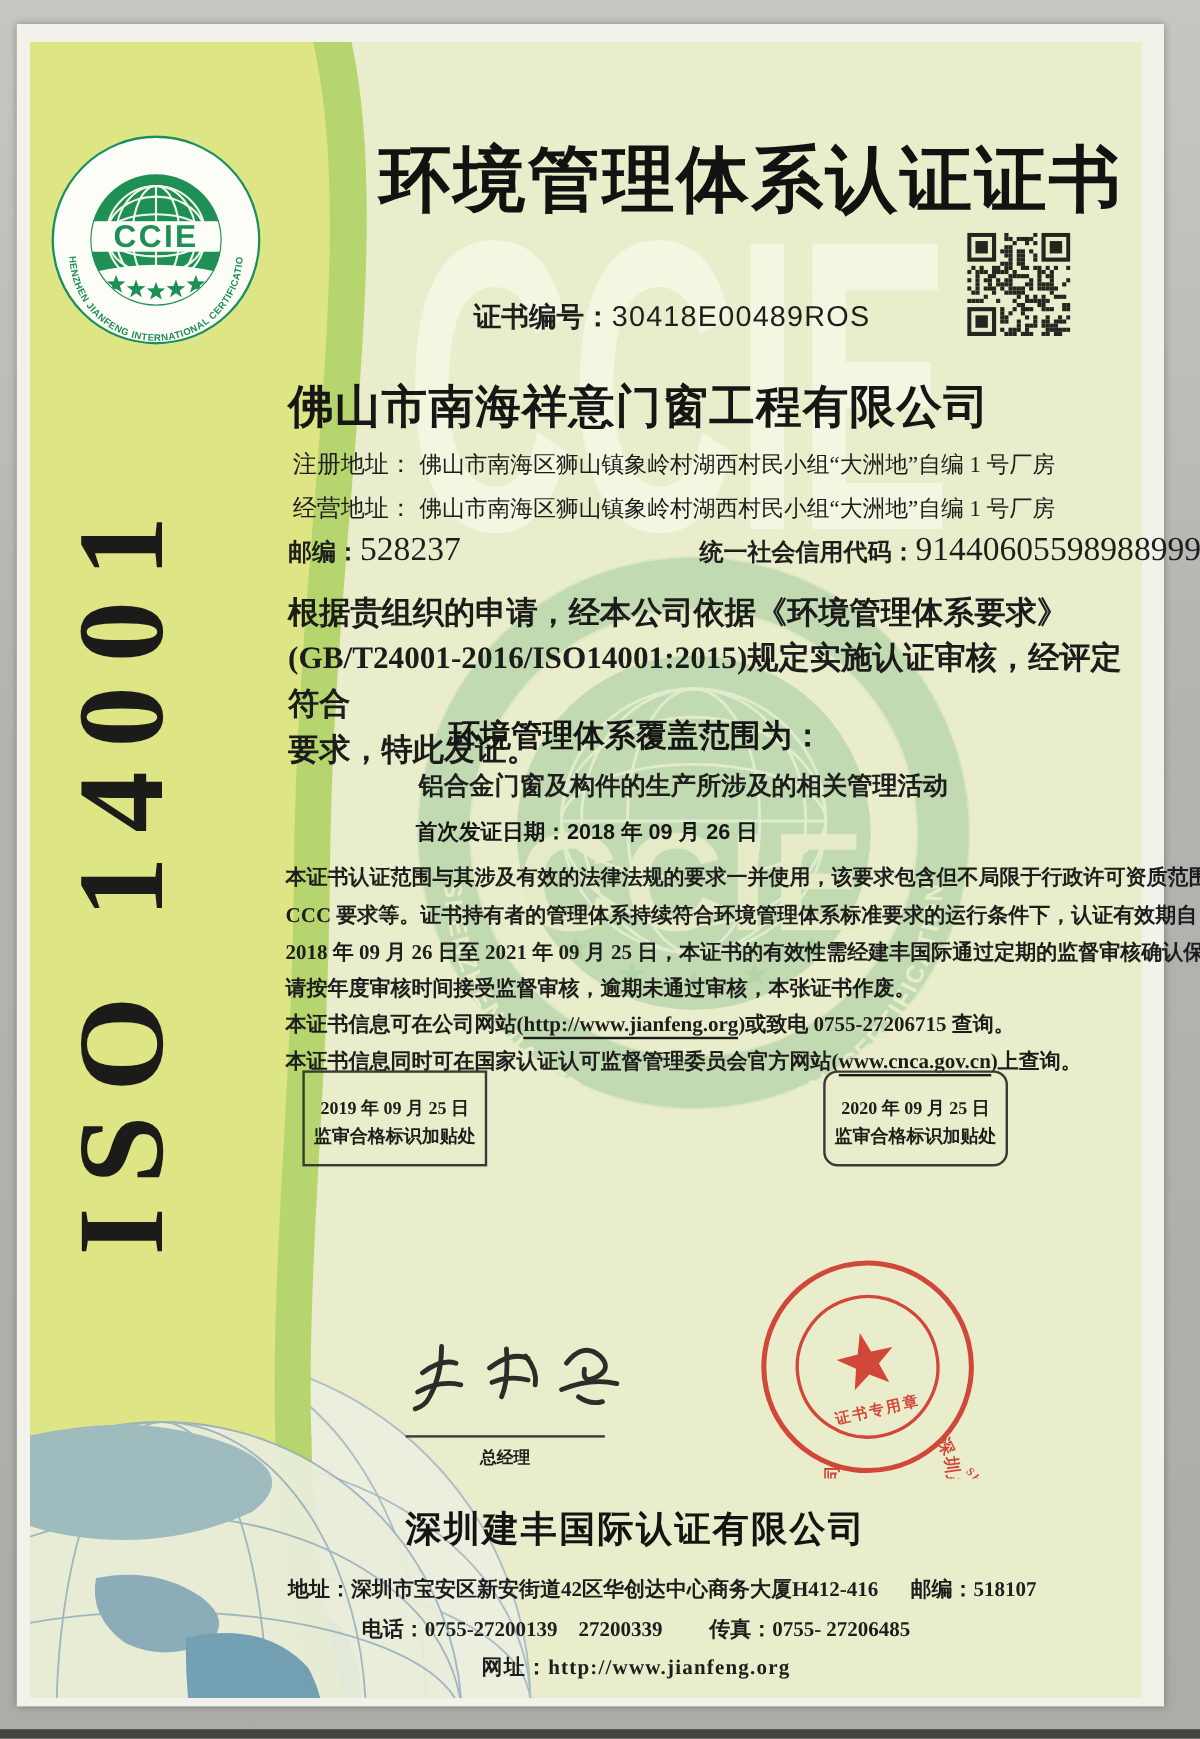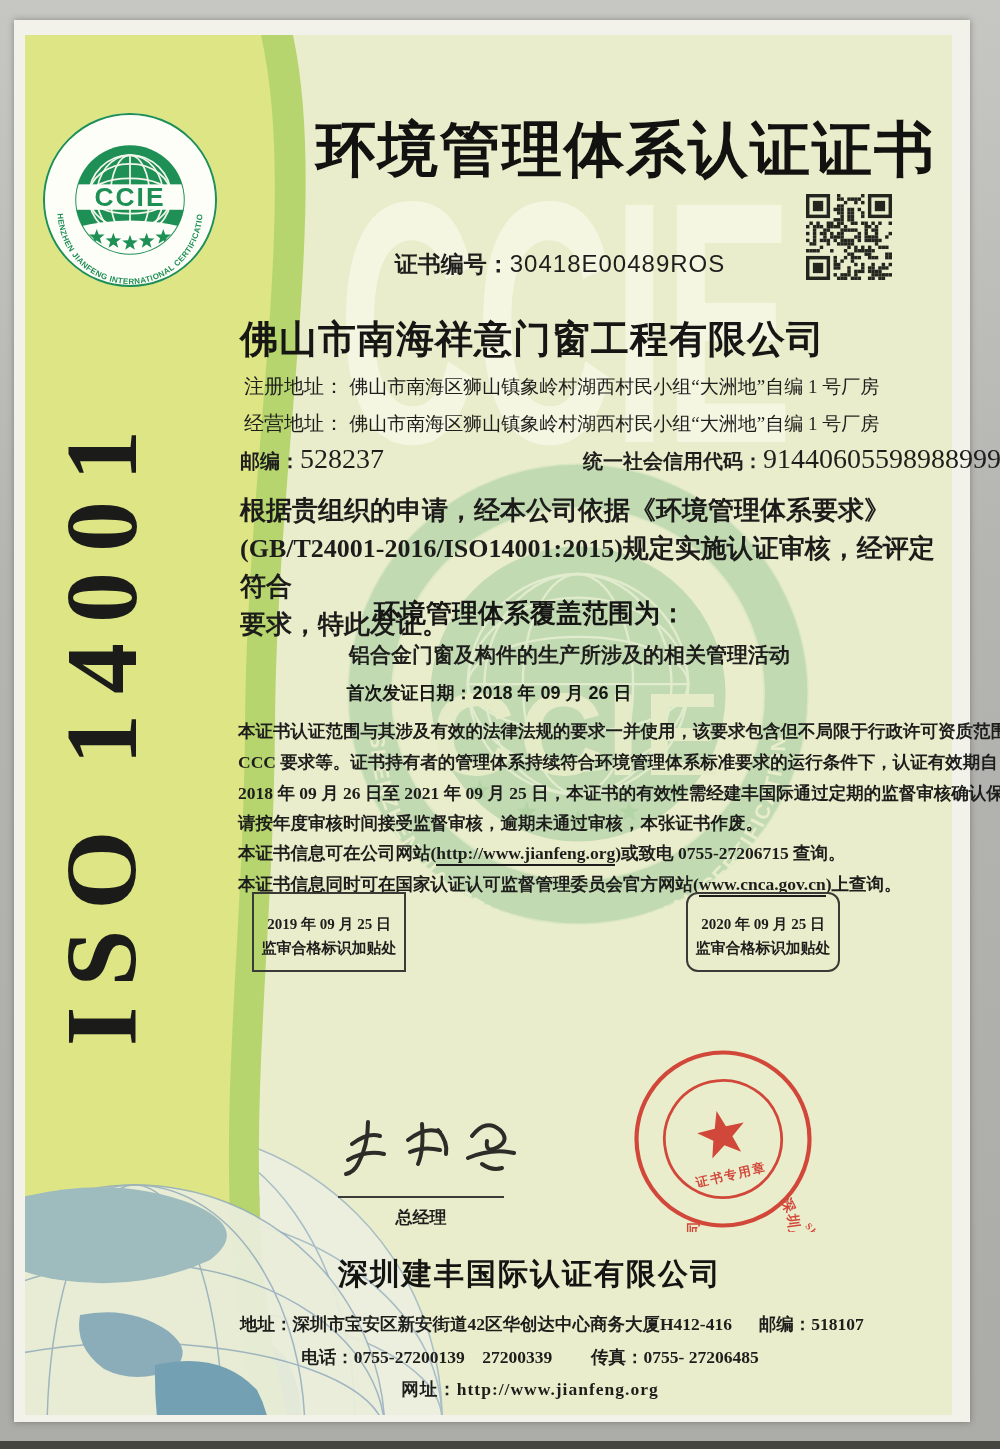--- a/index.html
+++ b/index.html
@@ -73,21 +73,21 @@
   .query{z-index:3;font-size:17.5px;font-weight:700;white-space:nowrap;color:#1d1d1b;}
   .u{border-bottom:2px solid #1d1d1b;padding-bottom:1px;}
 
   .stickbox{
     z-index:3;width:150px;height:58px;border:2px solid #3a3a36;
     text-align:center;padding-top:18px;
     font-size:15px;font-weight:bold;line-height:24px;color:#1d1d1b;background:transparent;
   }
   .sig{left:330px;top:1096px;z-index:3;}
   .sigline{left:338px;top:1196px;width:166px;height:2px;background:#3b3b37;z-index:3;}
-  .sigtitle{left:338px;top:1206px;width:166px;z-index:3;text-align:center;font-size:17px;font-weight:600;}
+  .sigtitle{left:338px;top:1206px;width:166px;z-index:3;text-align:center;font-size:14px;font-weight:600;}
 
   .seal{left:630px;top:1046px;width:186px;height:186px;z-index:4;opacity:.93;}
 
   .issuer-name{left:240px;top:1254px;width:580px;z-index:3;text-align:center;font-size:30px;font-weight:bold;letter-spacing:2px;white-space:nowrap;color:#141412;}
   .f-line{left:240px;width:580px;z-index:3;text-align:center;font-size:17.5px;font-weight:700;white-space:nowrap;color:#1d1d1b;}
   .qr{left:806px;top:194px;width:86px;height:86px;z-index:3;}
 </style>
 </head>
 <body>
 

